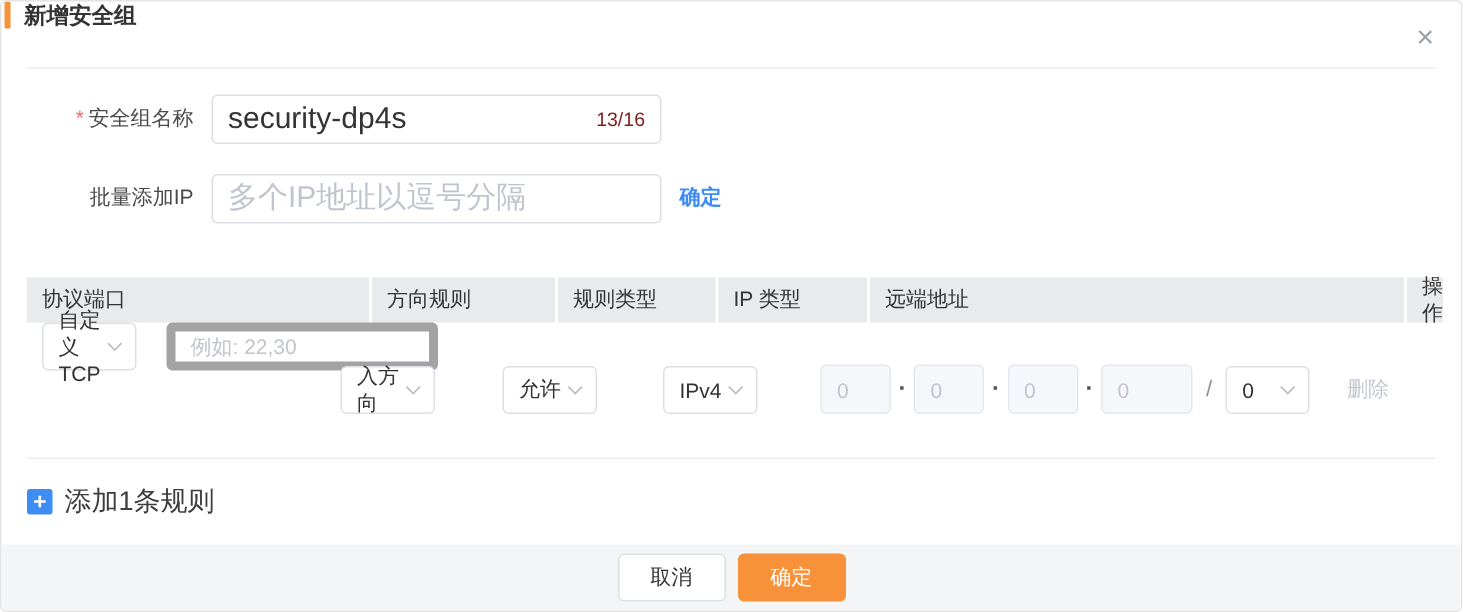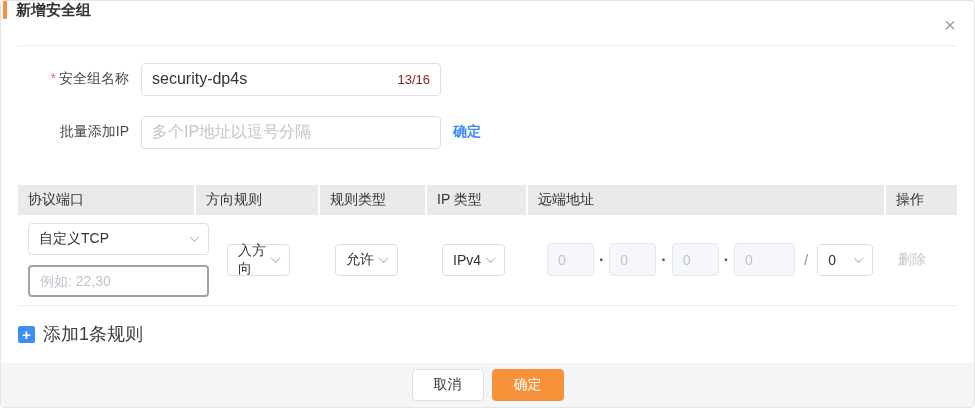--- a/index.html
+++ b/index.html
@@ -29,42 +29,42 @@
   .form-label { width: 140px; padding-right: 12px; text-align: right; font-size: 14px; color: #4a4a4a; }
   .req { color: #F56C6C; margin-right: 3px; }
   .input-wrap {
     width: 300px; height: 33px;
     border: 1px solid #dcdfe6; border-radius: 4px;
     display: flex; align-items: center;
     background: #fff; overflow: hidden;
   }
   .input-wrap input {
     flex: 1; border: none; outline: none;
-    font-size: 16px; color: #333;
+    font-size: 20px; color: #333;
     padding: 0 10px; height: 100%; min-width: 0;
     font-family: "Liberation Sans", "DejaVu Sans", sans-serif;
     background: transparent;
   }
   .input-wrap input::placeholder { color: #c0c4cc; }
   .counter { font-size: 13px; color: #7f1d1d; padding-right: 10px; white-space: nowrap; }
   .link { font-size: 14px; color: #3D8DF5; font-weight: bold; margin-left: 12px; cursor: pointer; text-decoration: none; }
   
   .table { margin-top: 16px; }
   .thead { display: flex; margin: 0 17px; height: 30px; }
   .th {
     background: #e8eaec; color: #333; font-size: 14px;
     display: flex; align-items: center; padding-left: 10px;
     margin-right: 2px; flex-shrink: 0;
   }
   .th:last-child { margin-right: 0; }
-  .th.c1 { width: 176px; } .th.c2 { width: 122px; } .th.c3 { width: 105px; }
+  .th.c1 { width: 228px; } .th.c2 { width: 122px; } .th.c3 { width: 105px; }
   .th.c4 { width: 99px; } .th.c5 { width: 356px; } .th.c6 { flex: 1; }
   .trow { display: flex; margin: 0 17px; height: 90px; }
   .col { flex-shrink: 0; display: flex; }
-  .col.c1 { width: 200px; flex-direction: column; justify-content: center; gap: 10px; padding-left: 10px; }
+  .col.c1 { width: 200px; flex-direction: row; justify-content: space-between; gap: 20px; padding-left: 10px; }
   .col.c2 { width: 108px; align-items: center; padding-left: 9px; }
   .col.c3 { width: 107px; align-items: center; padding-left: 9px; }
   .col.c4 { width: 101px; align-items: center; padding-left: 9px; }
   .col.c5 { width: 356px; align-items: center; padding-left: 13px; }
   .col.c6 { flex: 1; align-items: center; padding-left: 8px; }
   .select {
     height: 32px; border: 1px solid #dcdfe6; border-radius: 4px;
     display: flex; align-items: center; justify-content: space-between;
     padding: 0 10px; font-size: 14px; color: #333; background: #fff; cursor: pointer;
   }
@@ -72,21 +72,21 @@
   .select.w-sm { width: 63px; }
   .select.w-xs { width: 56px; margin-left: 6px; }
   .chev {
     width: 7px; height: 7px;
     border-right: 1px solid #b4b9c2; border-bottom: 1px solid #b4b9c2;
     transform: rotate(45deg) translate(-1px,-1px);
     flex-shrink: 0; margin-left: 6px;
   }
   .port-input {
     width: 181px; height: 32px;
-    border: 2px solid #a3a3a3; border-radius: 4px;
+    border: 6px solid #a3a3a3; border-radius: 4px;
     padding: 0 10px; font-size: 14px; outline: none; color: #333;
     font-family: "Liberation Sans", "DejaVu Sans", sans-serif;
   }
   .port-input::placeholder { color: #c0c4cc; }
   .octet {
     width: 47px; height: 33px;
     background: #f6f7fb; border: 1px solid #e4e7ee; border-radius: 4px;
     padding: 0 0 0 10px; font-size: 14px; color: #333; outline: none;
     font-family: "Liberation Sans", "DejaVu Sans", sans-serif;
   }

